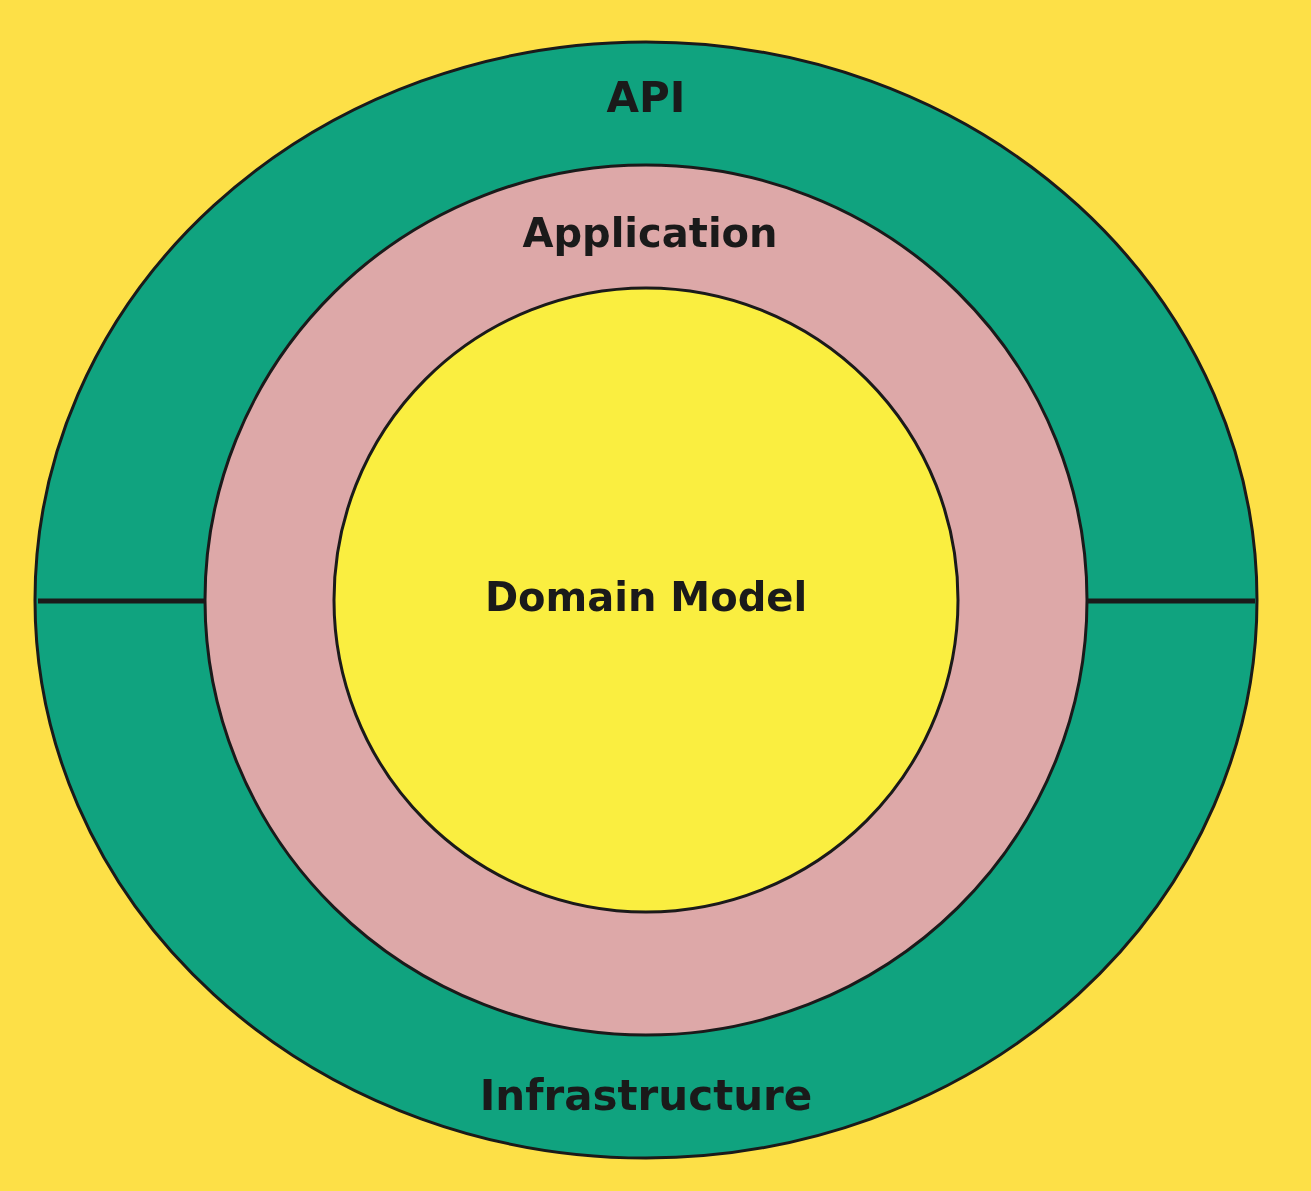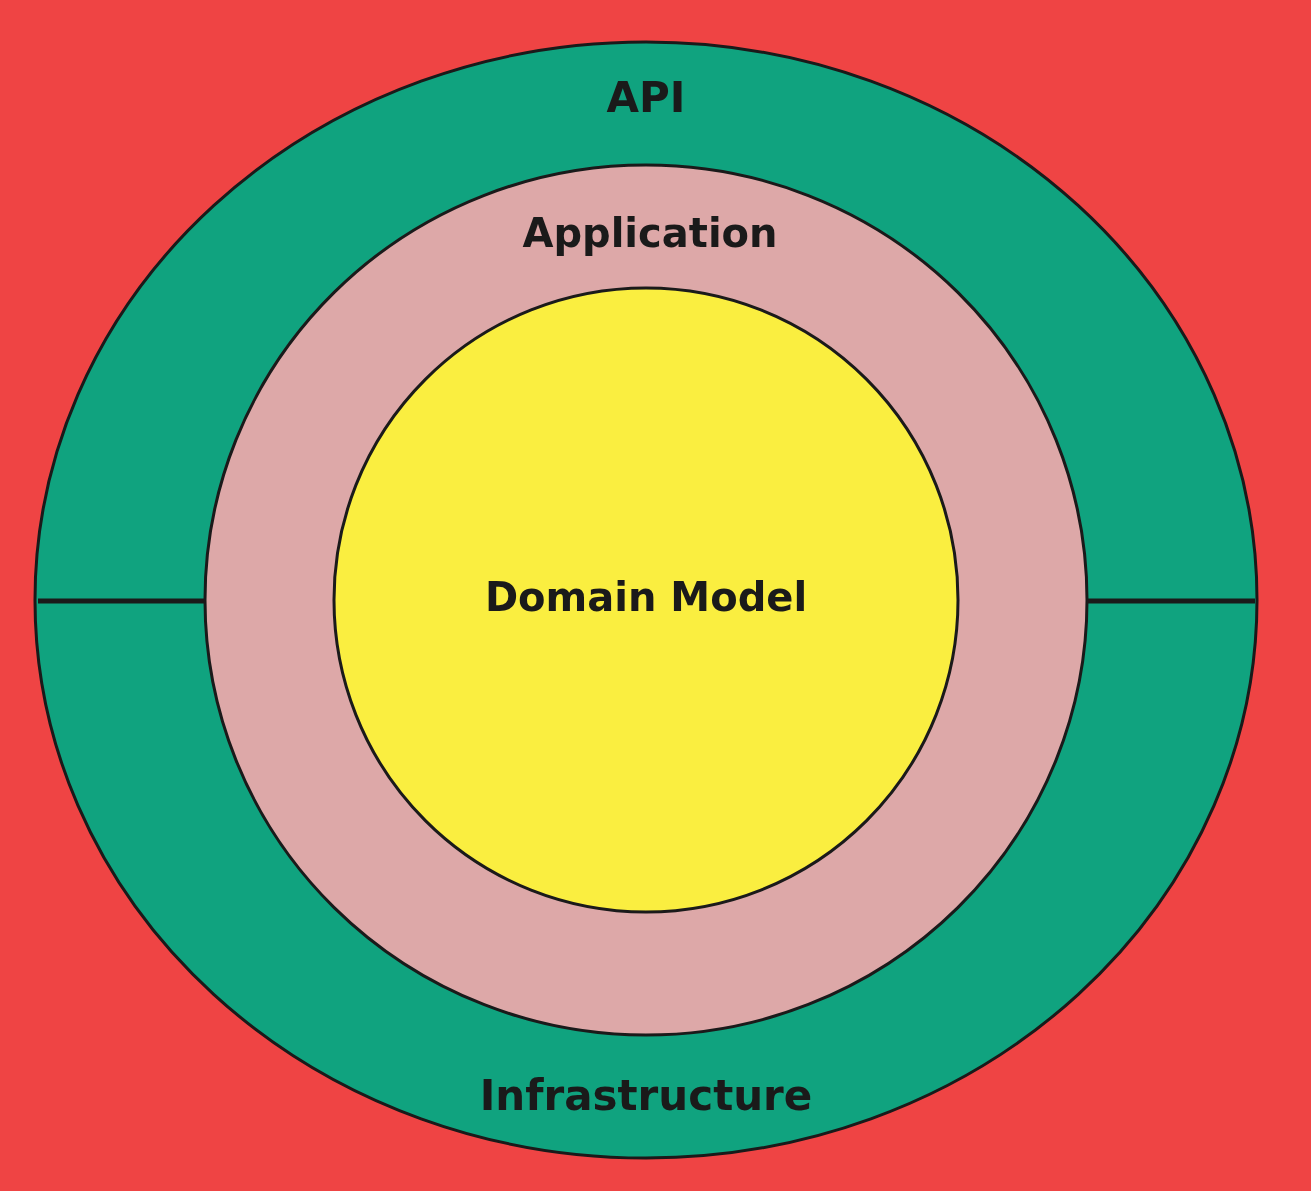--- a/index.html
+++ b/index.html
@@ -36,21 +36,21 @@
     font-family: "DejaVu Sans", "Liberation Sans", sans-serif;
     font-weight: bold;
     fill: #1a1a1a;
     text-anchor: middle;
     dominant-baseline: middle;
   }
 </style>
 </head>
 <body>
 
-<div id="diagram-root" style="width: 1311px; height: 1191px; background: #ef4444; text-align: right;">
+<div id="diagram-root" style="width: 1311px; height: 1191px; background: #fde047; text-align: right;">
   <svg id="onion-svg" viewBox="0 0 1311 1191" xmlns="http://www.w3.org/2000/svg" style="width: 1311px; height: 1191px;">
 
     <ellipse class="ring-shape" cy="600" rx="611" ry="558" fill="#10a37f" stroke-width="3" id="shape-infrastructure" cx="646" stroke="#1a1a1a"></ellipse>
 
     <ellipse class="ring-shape" cx="646" cy="600" rx="441" ry="435" fill="#dda8a8" stroke-width="3" id="shape-application" stroke="#1a1a1a"></ellipse>
 
     <ellipse class="ring-shape" cx="646" cy="600" rx="312" ry="312" fill="#faee40" stroke-width="3" id="shape-domain-model" stroke="#1a1a1a"></ellipse>
 
     <line class="divider-line" x1="38" y1="601" x2="205" y2="601" stroke-width="5" id="line-divider-left" stroke="#1a1a1a"></line>
     <line class="divider-line" x1="1087" y1="601" x2="1255" y2="601" stroke-width="5" id="line-divider-right" stroke="#1a1a1a"></line>

